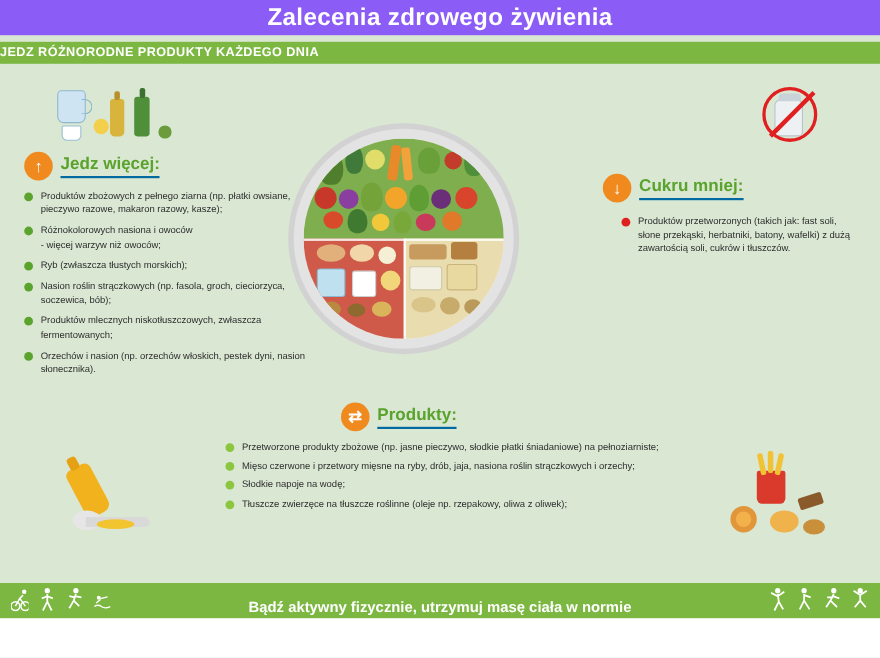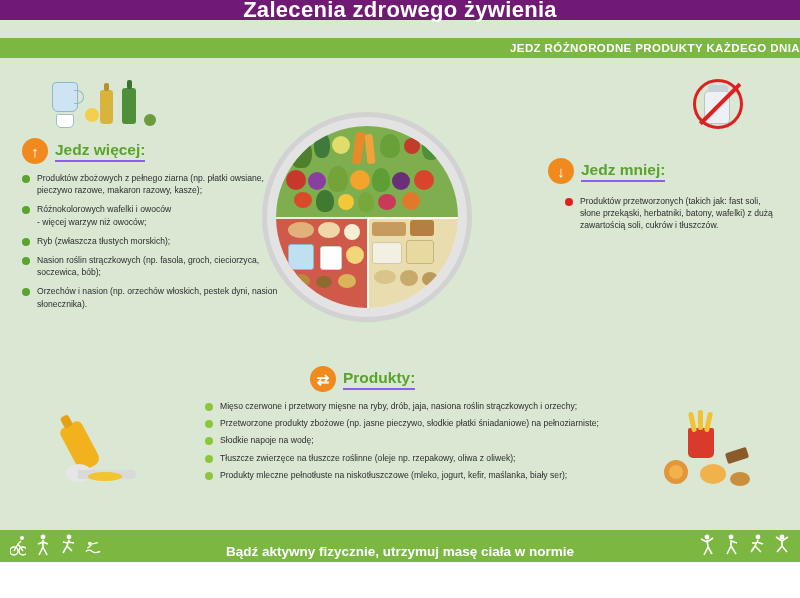--- a/index.html
+++ b/index.html
@@ -10,31 +10,31 @@
     overflow:hidden;
   }
   #page {
     position:relative;
     width:800px; height:598px;
     background:#d9e7d3;
   }
 
   
   .header {
-    position:absolute; left:0; top:0; width:800px; height:20px;
-    background:#701a75;
+    position:absolute; left:0; top:0; width:800px; height:32px;
+    background:#8b5cf6;
     display:flex; align-items:center; justify-content:center;
   }
   .header-title {
     color:#ffffff; font-size:22px; font-weight:bold; letter-spacing:0.3px;
   }
   .subheader {
     position:absolute; left:0; top:38px; width:800px; height:20px;
     background:#7cb742;
-    display:flex; align-items:center; justify-content:flex-end;
+    display:flex; align-items:center; justify-content:flex-start;
   }
   .subheader-title {
     color:#ffffff; font-size:11.5px; font-weight:bold; letter-spacing:0.4px;
   }
 
   
   .main {
     position:absolute; left:0; top:60px; width:800px; height:470px;
     background:#d9e7d3;
   }
@@ -46,21 +46,21 @@
   .sec-badge {
     width:26px; height:26px; border-radius:50%;
     background:#f08a1e; color:#fff;
     display:flex; align-items:center; justify-content:center;
     font-size:15px; font-weight:bold; line-height:1;
   }
   .sec-title {
     color:#5aa32c; font-size:15.5px; font-weight:bold;
   }
   .sec-title.under {
-    border-bottom:2px solid #8b5cf6; padding-bottom:1px;
+    border-bottom:2px solid #0369a1; padding-bottom:1px;
   }
 
   
   ul.blist { list-style:none; }
   ul.blist li {
     position:relative; padding-left:15px;
     font-size:8.6px; color:#2d2d2d; line-height:1.42;
     margin-bottom:7px;
   }
   ul.blist li:before {
@@ -317,49 +317,49 @@
       </div>
     </div>
 
     <div class="sec-head" style="left:22px; top:78px;">
       <div class="sec-badge">↑</div>
       <div class="sec-title under">Jedz więcej:</div>
     </div>
     <div class="col-more">
       <ul class="blist">
         <li>Produktów zbożowych z pełnego ziarna (np. płatki owsiane, pieczywo razowe, makaron razowy, kasze);</li>
-        <li style="white-space:pre-line;">Różnokolorowych wafelki i owoców
+        <li style="white-space:pre-line;">Różnokolorowych nasiona i owoców
 - więcej warzyw niż owoców;</li>
         <li>Ryb (zwłaszcza tłustych morskich);</li>
         <li>Nasion roślin strączkowych (np. fasola, groch, cieciorzyca, soczewica, bób);</li>
+        <li>Produktów mlecznych niskotłuszczowych, zwłaszcza fermentowanych;</li>
         <li>Orzechów i nasion (np. orzechów włoskich, pestek dyni, nasion słonecznika).</li>
       </ul>
     </div>
 
     <div class="sec-head" style="left:548px; top:98px;">
       <div class="sec-badge">↓</div>
-      <div class="sec-title under">Jedz mniej:</div>
+      <div class="sec-title under">Cukru mniej:</div>
     </div>
     <div class="col-less">
       <ul class="blist red">
         <li>Produktów przetworzonych (takich jak: fast soli, słone przekąski, herbatniki, batony, wafelki) z dużą zawartością soli, cukrów i tłuszczów.</li>
       </ul>
     </div>
 
     <div class="sec-head" style="left:310px; top:306px;">
       <div class="sec-badge">⇄</div>
       <div class="sec-title under">Produkty:</div>
     </div>
     <div class="col-swap">
       <ul class="blist lg">
+        <li>Przetworzone produkty zbożowe (np. jasne pieczywo, słodkie płatki śniadaniowe) na pełnoziarniste;</li>
         <li>Mięso czerwone i przetwory mięsne na ryby, drób, jaja, nasiona roślin strączkowych i orzechy;</li>
-        <li>Przetworzone produkty zbożowe (np. jasne pieczywo, słodkie płatki śniadaniowe) na pełnoziarniste;</li>
         <li>Słodkie napoje na wodę;</li>
         <li>Tłuszcze zwierzęce na tłuszcze roślinne (oleje np. rzepakowy, oliwa z oliwek);</li>
-        <li>Produkty mleczne pełnotłuste na niskotłuszczowe (mleko, jogurt, kefir, maślanka, biały ser);</li>
       </ul>
     </div>
 
     <div class="decor" style="left:60px; top:360px; width:110px; height:70px;">
       <div class="pour-bottle"></div>
       <div class="spoon-bowl"></div>
       <div class="spoon"></div>
       <div class="oil-pool"></div>
     </div>
 

